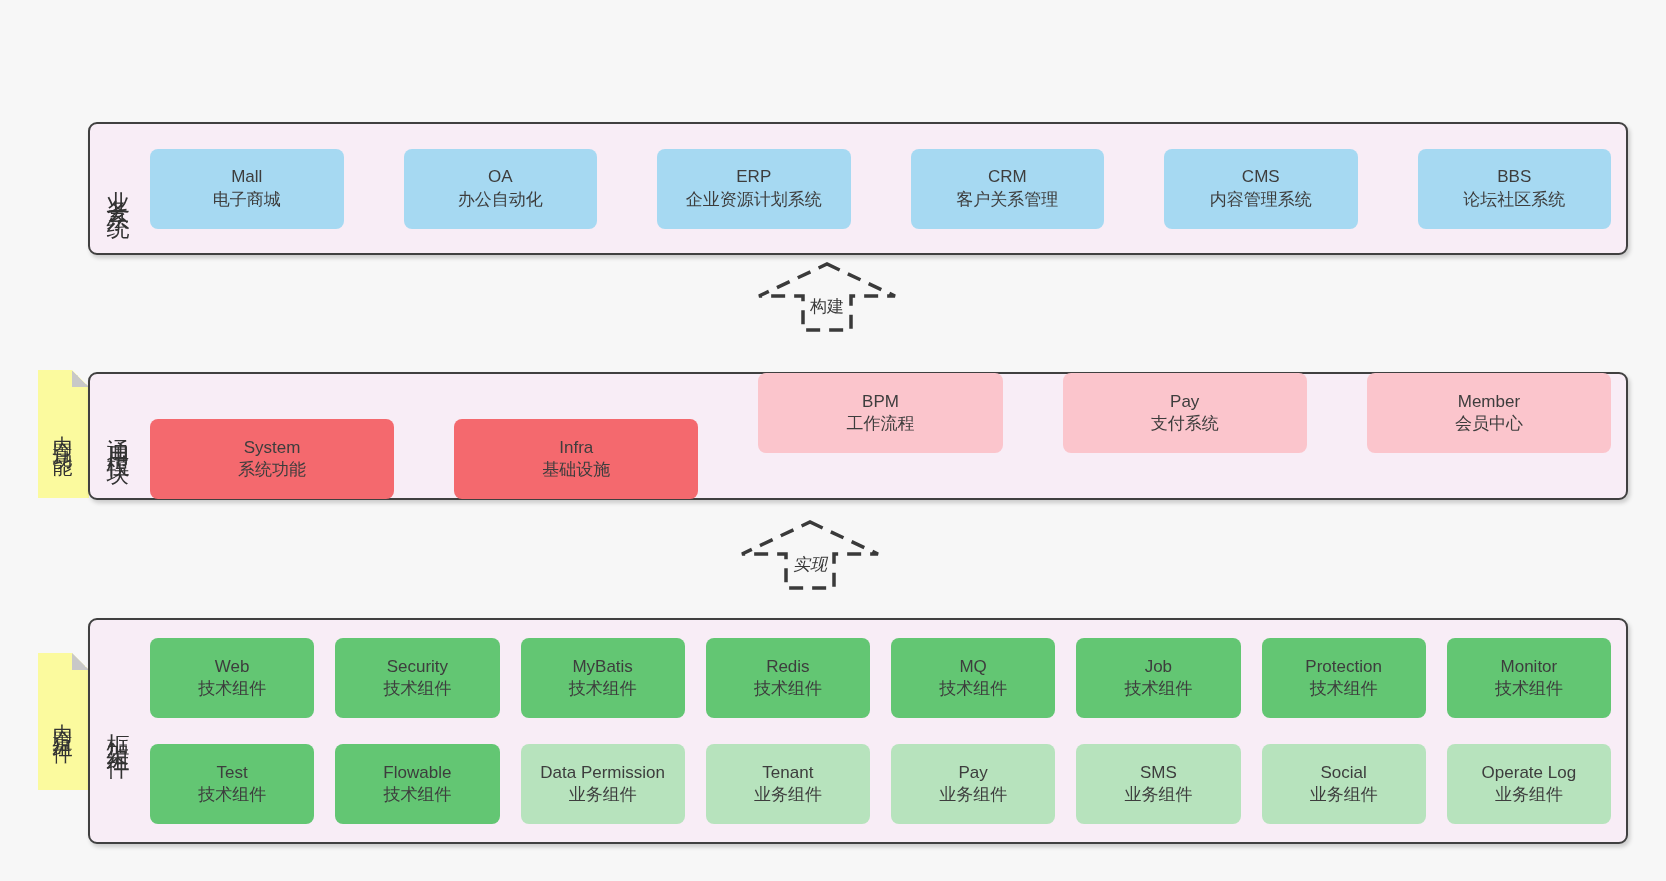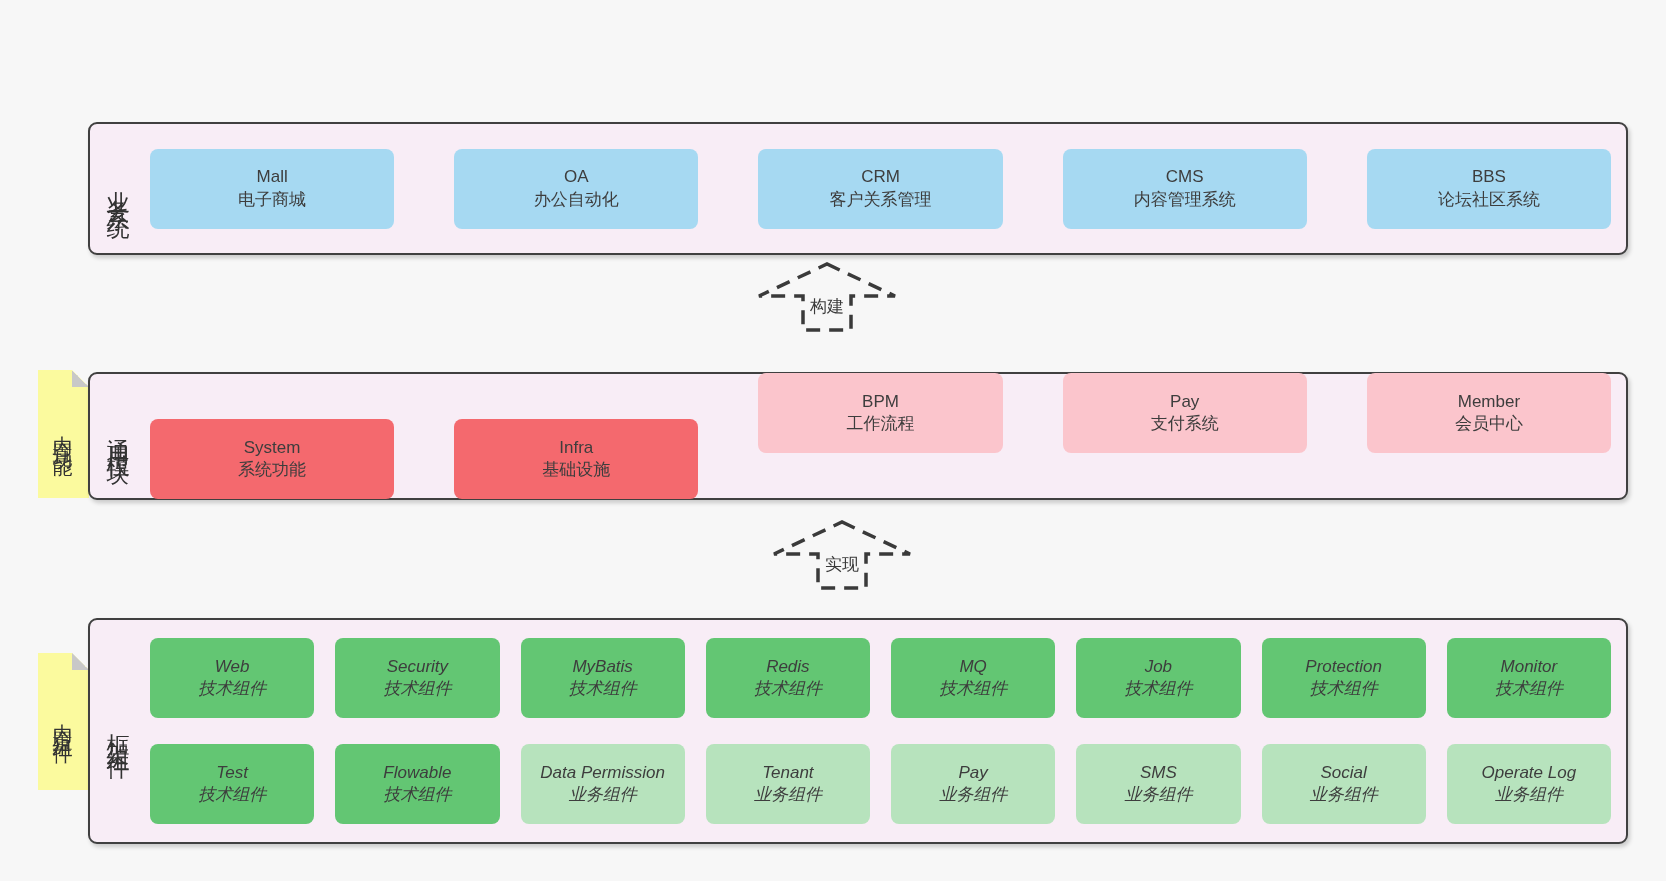--- a/index.html
+++ b/index.html
@@ -49,42 +49,42 @@
     color:#323232;
     flex:0 0 auto;
   }
   .rows{
     flex:1;
     display:flex;flex-direction:column;justify-content:center;
     gap:26px;
     padding:0 15px 0 2px;
   }
   .row{display:flex;gap:60px;}
-  .band-framework .row{gap:21px;font-style:italic;}
+  .band-framework .row{gap:21px;}
   .box{
     flex:1;
     height:80px;
     border-radius:8px;
     display:flex;flex-direction:column;align-items:center;justify-content:center;
     text-align:center;
     font-size:17px;line-height:1.32;
     padding:2px 6px;box-sizing:border-box;
   }
   .box.blue{background:var(--box-blue);}
   .box.red{background:var(--box-red);margin-top:46px;}
   .box.pink{background:var(--box-pink);}
   .box.green{background:var(--box-green);}
   .box.green-light{background:var(--box-green-light);}
   
   .arrow{
     position:absolute;
     width:140px;height:70px;
   }
   .arrow-1{left:757px;top:262px;}
-  .arrow-2{left:772px;top:520px;}
+  .arrow-2{left:740px;top:520px;font-style:italic;}
   .arrow svg{display:block;width:140px;height:70px;}
   .arrow-label{
     position:absolute;
     left:50%;top:32px;
     transform:translateX(-50%);
     background:var(--page-bg);
     padding:1px 4px;
     font-size:17px;
     color:#3a3a3a;
     white-space:nowrap;
@@ -121,20 +121,24 @@
         <div class="row">
           <div class="box blue">
             <div class="box-title">Mall</div>
             <div class="box-subtitle">电子商城</div>
           </div>
           <div class="box blue">
             <div class="box-title">OA</div>
             <div class="box-subtitle">办公自动化</div>
           </div>
           <div class="box blue">
+            <div class="box-title">ERP</div>
+            <div class="box-subtitle">企业资源计划系统</div>
+          </div>
+          <div class="box blue">
             <div class="box-title">CRM</div>
             <div class="box-subtitle">客户关系管理</div>
           </div>
           <div class="box blue">
             <div class="box-title">CMS</div>
             <div class="box-subtitle">内容管理系统</div>
           </div>
           <div class="box blue">
             <div class="box-title">BBS</div>
             <div class="box-subtitle">论坛社区系统</div>

